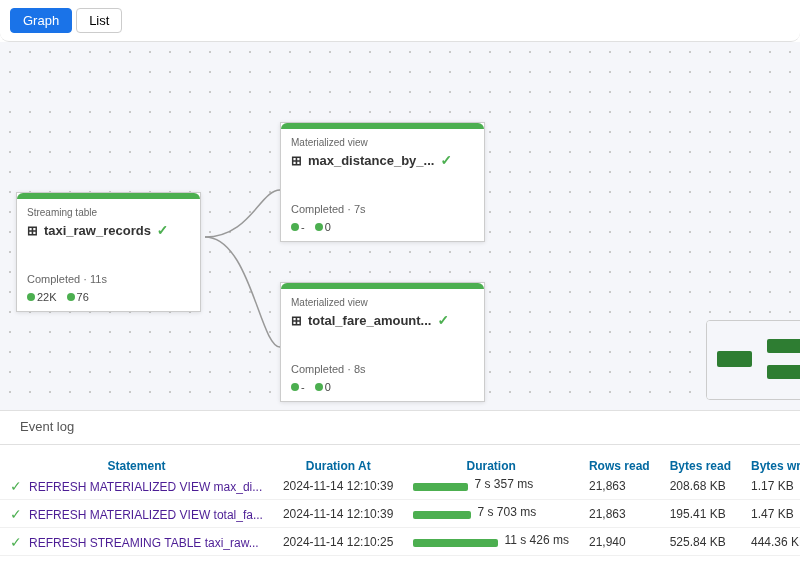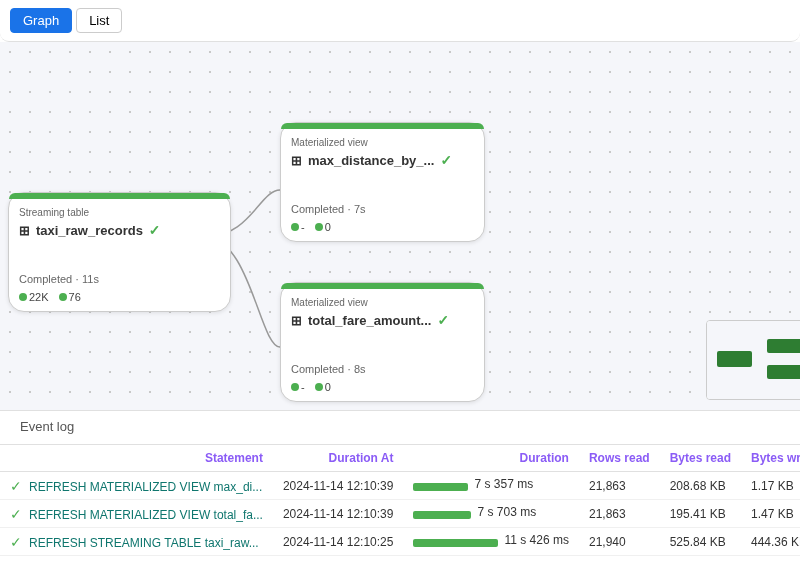--- a/index.html
+++ b/index.html
@@ -10,55 +10,55 @@
     .tab-btn { padding: 4px 12px; border-radius: 4px; border: 1px solid #ccc; cursor: pointer; font-size: 13px; background: #fff; }
     .tab-btn.active { background: #1a73e8; color: #fff; border-color: #1a73e8; }
 
     
     .main-layout { display: flex; height: calc(580px - 37px); }
 
     
     .graph-area { flex: 1; background: #f5f6fa; background-image: radial-gradient(circle, #c8c8c8 1px, transparent 1px); background-size: 20px 20px; position: relative; overflow: hidden; }
 
     
-    .node { position: absolute; background: #fff; border-radius: 16px; border: 1px solid #ccc; box-shadow: 0 1px 4px rgba(0,0,0,0.1); }
+    .node { position: absolute; background: #fff; border-radius: 0; border: 1px solid #ccc; box-shadow: 0 1px 4px rgba(0,0,0,0.1); }
     .node-header { height: 6px; border-radius: 6px 6px 0 0; background: #4caf50; }
     .node-content { padding: 8px 10px; }
     .node-label { font-size: 10px; color: #666; margin-bottom: 4px; }
     .node-title { display: flex; align-items: center; gap: 6px; font-size: 13px; font-weight: 600; margin-bottom: 2px; }
     .node-title .check-icon { color: #4caf50; font-size: 14px; }
     .node-subtitle { font-size: 11px; color: #666; margin-bottom: 6px; margin-top: 35px; }
     .node-stats { display: flex; align-items: center; gap: 10px; font-size: 11px; }
     .node-stats .dot { width: 8px; height: 8px; border-radius: 50%; background: #4caf50; display: inline-block; margin-right: 2px; }
     .node-stats .stat { display: flex; align-items: center; color: #444; }
 
-    .node-streaming { left: 8px; top: 150px; width: 223px; }
+    .node-streaming { left: 16px; top: 150px; width: 185px; }
     .node-mat1 { left: 280px; top: 80px; width: 205px; }
     .node-mat2 { left: 280px; top: 240px; width: 205px; }
 
     
     .connector-svg { position: absolute; top: 0; left: 0; width: 100%; height: 100%; pointer-events: none; }
 
     
     .minimap { position: absolute; bottom: 10px; right: 10px; width: 120px; height: 80px; background: #fff; border: 1px solid #ccc; border-radius: 4px; overflow: hidden; }
     .minimap-inner { position: relative; width: 100%; height: 100%; background: #f5f6fa; }
     .minimap-rect1 { position: absolute; background: #2e7d32; border-radius: 2px; width: 35px; height: 16px; left: 10px; top: 30px; }
     .minimap-rect2 { position: absolute; background: #2e7d32; border-radius: 2px; width: 35px; height: 14px; left: 60px; top: 18px; }
     .minimap-rect3 { position: absolute; background: #2e7d32; border-radius: 2px; width: 35px; height: 14px; left: 60px; top: 44px; }
 
     
     .bottom-panel { border-top: 1px solid #e0e0e0; height: 175px; overflow: hidden; display: flex; flex-direction: column; }
     .bottom-tabs { display: flex; padding: 0 12px; border-bottom: 1px solid #e0e0e0; }
     .bottom-tab { padding: 8px 8px; font-size: 13px; cursor: pointer; color: #555; border-bottom: 2px solid transparent; margin-right: 6px; }
     .bottom-tab.active { color: #1a73e8; border-bottom-color: #1a73e8; font-weight: 500; }
     .table-wrap { flex: 1; overflow-y: auto; }
     table { width: 100%; border-collapse: collapse; font-size: 12px; }
-    thead th { text-align: right; padding: 6px 10px; font-weight: 600; color: #8b5cf6; border-bottom: 1px solid #e0e0e0; background: #fff; position: sticky; top: 0; white-space: nowrap; }
+    thead th { text-align: center; padding: 6px 10px; font-weight: 600; color: #0369a1; border-bottom: 1px solid #e0e0e0; background: #fff; position: sticky; top: 8px; white-space: nowrap; }
     tbody td { padding: 5px 10px; border-bottom: 1px solid #f0f0f0; white-space: nowrap; }
-    .link-blue { color: #0f766e; cursor: pointer; text-decoration: none; }
+    .link-blue { color: #4c1d95; cursor: pointer; text-decoration: none; }
     .status-ok { color: #4caf50; font-size: 14px; margin-right: 4px; }
     .dur-bar { display: inline-flex; align-items: flex-end; gap: 6px; }
     .dur-bar-fill { background: #4caf50; height: 8px; border-radius: 2px; display: inline-block; }
   </style>
 </head>
 <body>
 
 <div class="toolbar">
   <button class="tab-btn active">Graph</button>
   <button class="tab-btn">List</button>

